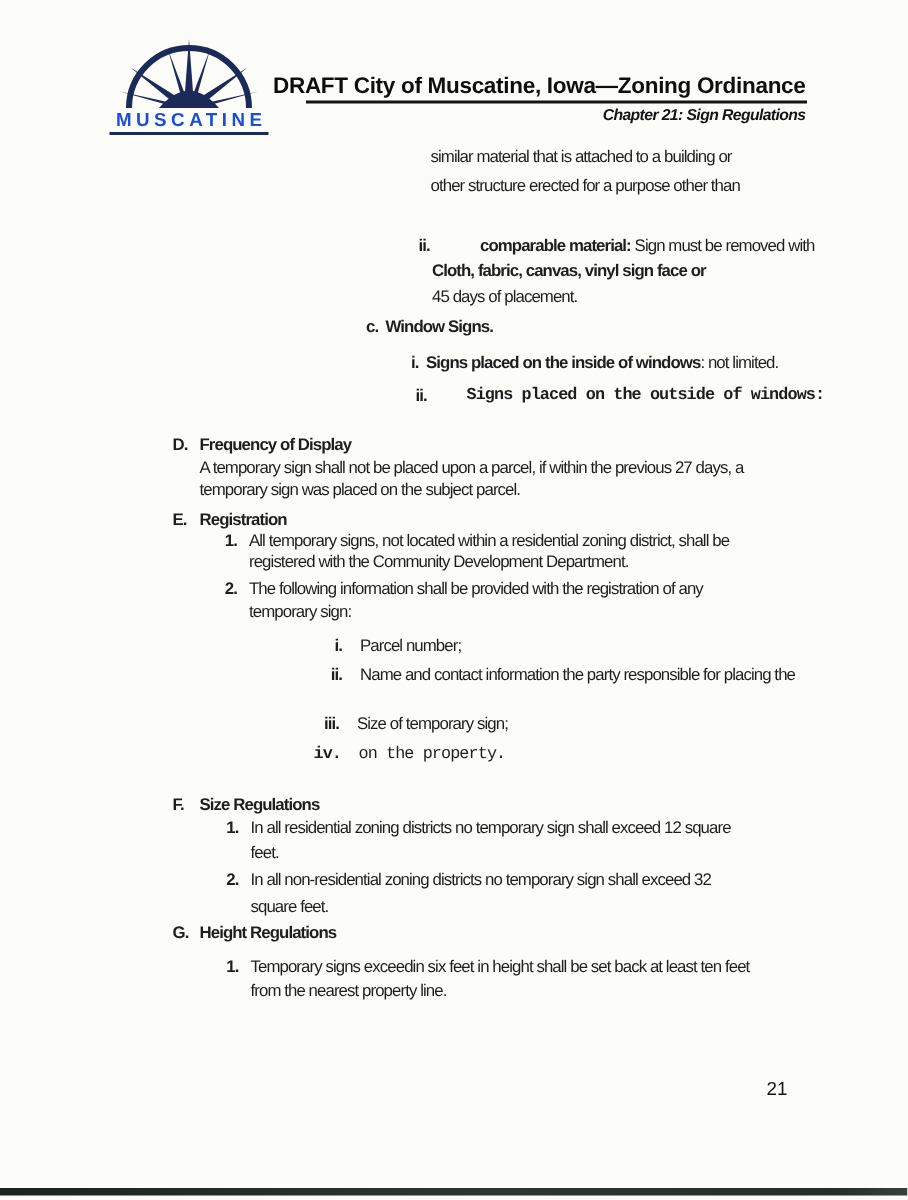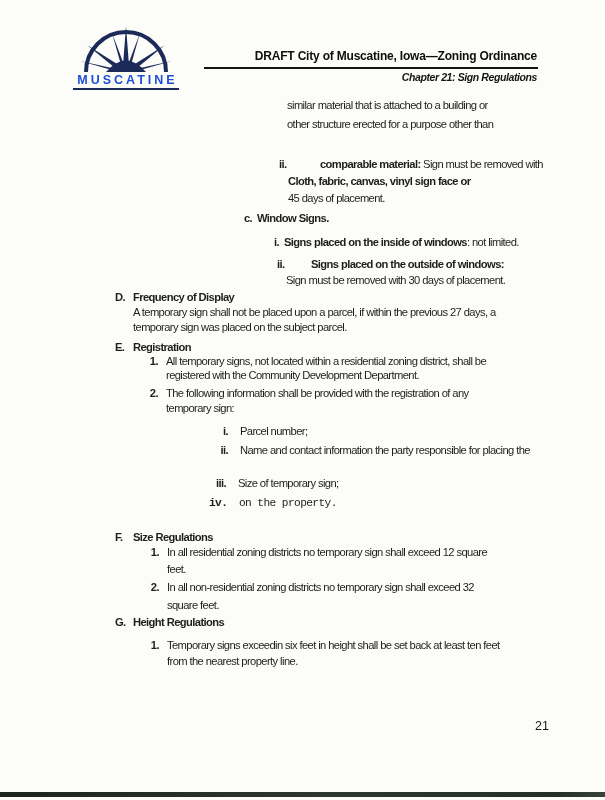--- a/index.html
+++ b/index.html
@@ -26,21 +26,21 @@
   #logo .logo-name{
     display:block;text-align:center;margin-top:0px;
     font-size:12.5px;font-weight:bold;letter-spacing:3px;
     color:#1d4ed8;text-indent:3px;
   }
   #logo .logo-rule{height:0;border-top:2px solid #1c2a5a;margin-top:1px;}
 
   
   #doc-title{
     position:absolute;right:68px;top:49px;
-    font-size:12px;font-weight:bold;letter-spacing:-0.2px;
+    font-size:15px;font-weight:bold;letter-spacing:-0.2px;
     color:#0e0e0e;white-space:nowrap;
   }
   #title-rule{position:absolute;left:204px;width:334px;top:67px;height:2px;background:#141414;}
   #doc-subtitle{
     position:absolute;right:68px;top:71px;
     font-size:10.5px;font-weight:bold;font-style:italic;
     letter-spacing:-0.4px;color:#141414;white-space:nowrap;
   }
 
   
@@ -51,21 +51,21 @@
   #banner-ii .lines .line:first-child{text-indent:32px;}
 
   #c-item{left:257px;top:210px;}
   #c-item .marker{left:-13px;}
 
   #win-i{left:284px;top:234px;}
   #win-i .marker{left:-10px;}
 
   #win-ii{left:286px;top:257px;line-height:15.8px;}
   #win-ii .marker{left:-9px;}
-  #win-ii .lines .line:first-child{text-indent:25px;}
+  #win-ii .lines .line:first-child{text-indent:25px;font-family:Liberation Mono, monospace;}
 
   .sec-head .marker{left:-18px;}
   #d-head{left:133px;top:289px;}
   #d-para{left:133px;top:305px;line-height:14.8px;}
   #e-head{left:133px;top:339px;}
 
   .num-item .marker{width:22px;text-align:right;left:-30px;}
   #e1{left:166px;top:354px;line-height:14.3px;}
   #e2{left:166px;top:386px;line-height:15px;}
 
@@ -75,21 +75,21 @@
   #rom-iii{left:238px;top:475px;}
   #rom-iv{left:239px;top:496px;line-height:15.5px;font-family:Liberation Mono, monospace;}
 
   #f-head{left:133px;top:529px;}
   #f1{left:167px;top:544px;line-height:17px;}
   #f2{left:167px;top:579px;line-height:17.5px;}
 
   #g-head{left:133px;top:614px;}
   #g1{left:167px;top:638px;line-height:15.8px;}
 
-  #page-num{position:absolute;left:511px;top:719px;font-size:12.5px;letter-spacing:0;color:#161616;margin-left:24px;}
+  #page-num{position:absolute;left:511px;top:719px;font-size:12.5px;letter-spacing:0;color:#161616;}
 
   
   #scan-bar{
     position:absolute;left:0;top:792px;width:605px;height:5px;
     background:linear-gradient(90deg,#1d241f,#2e372f 55%,#252e27 92%,#39423a);
   }
 </style>
 </head>
 <body>
 
@@ -138,21 +138,20 @@
     <span class="marker">i.</span>
     <div class="lines">
         <div class="line"><span class="b">Signs placed on the inside of windows</span><span>: not limited.</span></div>
       </div>
   </div>
 
   <div class="blk" id="win-ii">
     <span class="marker">ii.</span>
     <div class="lines">
         <div class="line"><span class="b">Signs placed on the outside of windows:</span></div>
-        <div class="line"><span>Sign must be removed with 30 days of placement.</span></div>
       </div>
   </div>
 
   <div class="blk sec-head" id="d-head">
     <span class="marker">D.</span>
     <span class="b">Frequency of Display</span>
   </div>
   <div class="blk" id="d-para">
       <div class="line"><span>A temporary sign shall not be placed upon a parcel, if within the previous 27 days, a</span></div>
       <div class="line"><span>temporary sign was placed on the subject parcel.</span></div>

